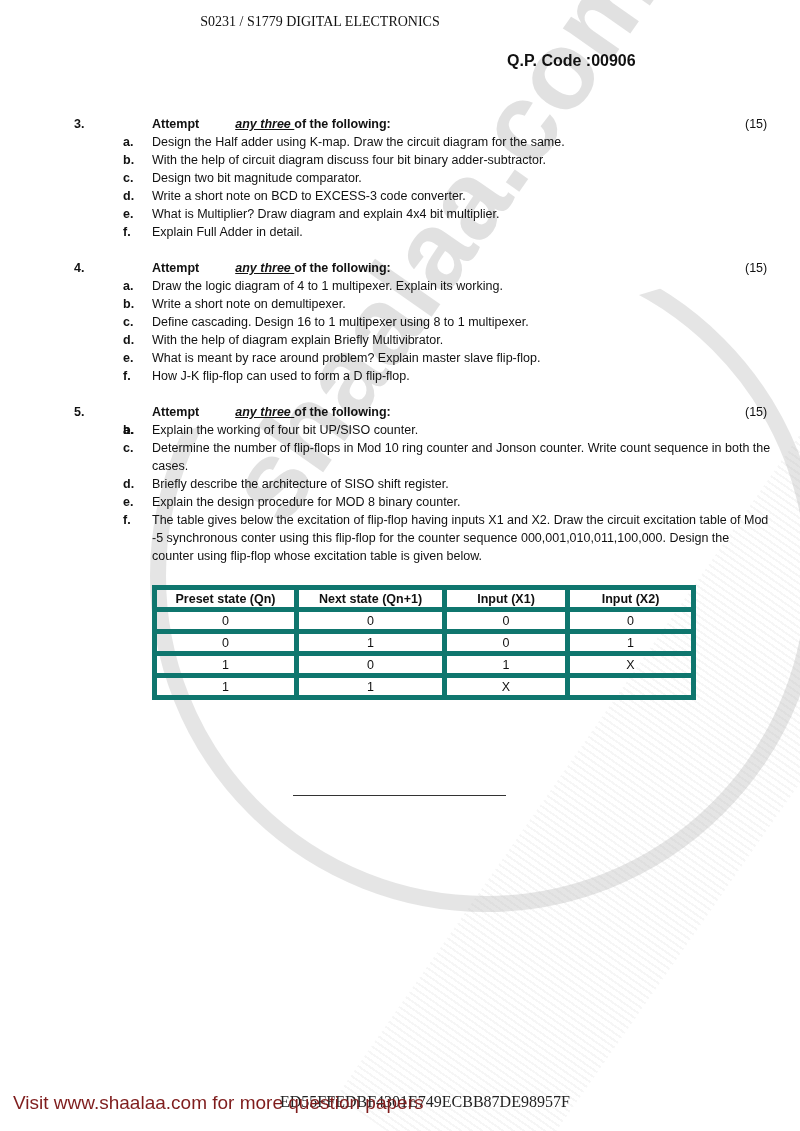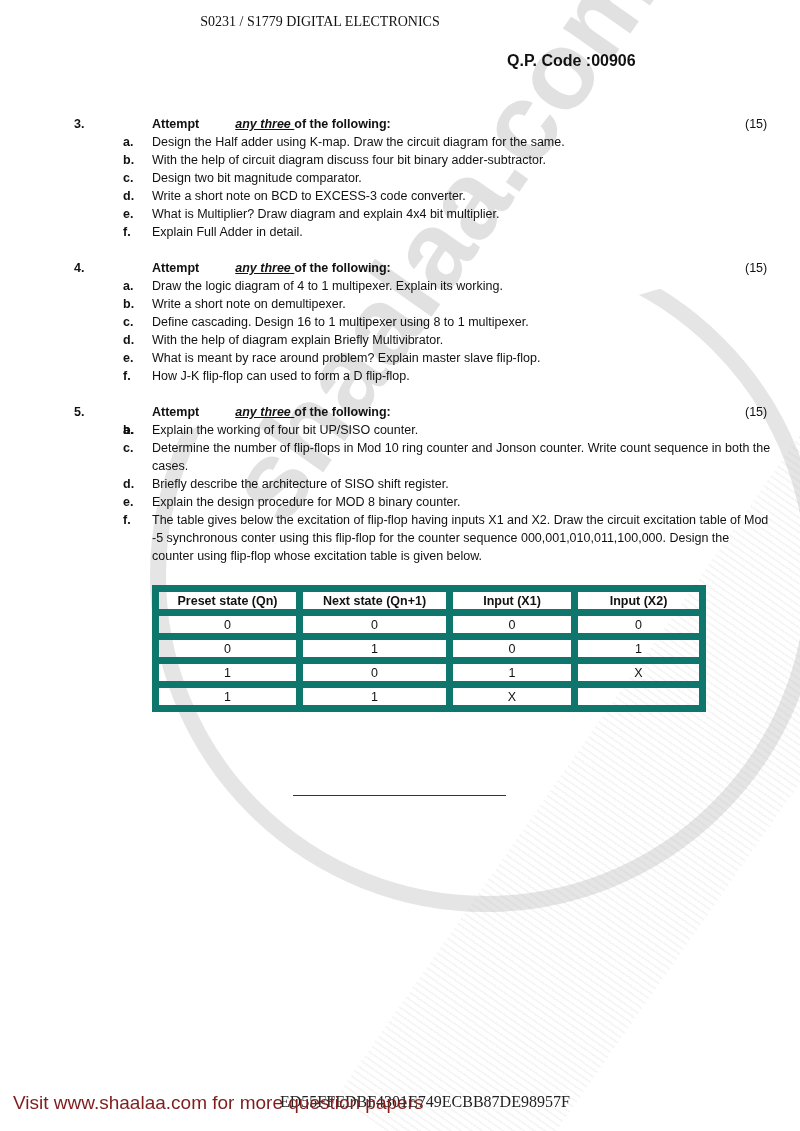--- a/index.html
+++ b/index.html
@@ -26,21 +26,21 @@
     .question { position: absolute; left: 0; width: 800px; font-family: "Liberation Sans", sans-serif; font-size: 12.5px; }
     .q-row { position: relative; height: 18px; line-height: 18px; }
     .q-num { position: absolute; left: 74px; font-weight: bold; }
     .q-heading { position: absolute; left: 152px; font-weight: bold; }
     .q-heading u { font-style: italic; padding-left: 36px; }
     .q-marks { position: absolute; left: 745px; }
     .sub-row { position: relative; line-height: 18px; }
     .sub-letter { position: absolute; left: 123px; font-weight: bold; }
     .sub-text { margin-left: 152px; width: 620px; display: block; }
     table.excitation { position: absolute; left: 152px; top: 585px; border-collapse: collapse; font-size: 12.5px; font-family: "Liberation Sans", sans-serif; }
-    table.excitation th, table.excitation td { border: 7px solid #0f766e; text-align: center; height: 17px; padding: 0; }
+    table.excitation th, table.excitation td { border: 5px solid #0f766e; text-align: center; height: 17px; padding: 0; }
     table.excitation th { font-weight: bold; }
     .rule { position: absolute; left: 293px; top: 795px; width: 213px; height: 0; border-top: 1.5px solid #333; }
     .footer-code { position: absolute; top: 1093px; left: 280px; font-family: "Liberation Serif", serif; font-size: 16px; color: #222; }
     .footer-visit { position: absolute; top: 1092px; left: 13px; font-family: "Liberation Sans", sans-serif; font-size: 19px; color: #7f1d1d; }
   </style>
 </head>
 <body>
 
 <div class="watermark-text">
   <div class="wm-band"></div>

